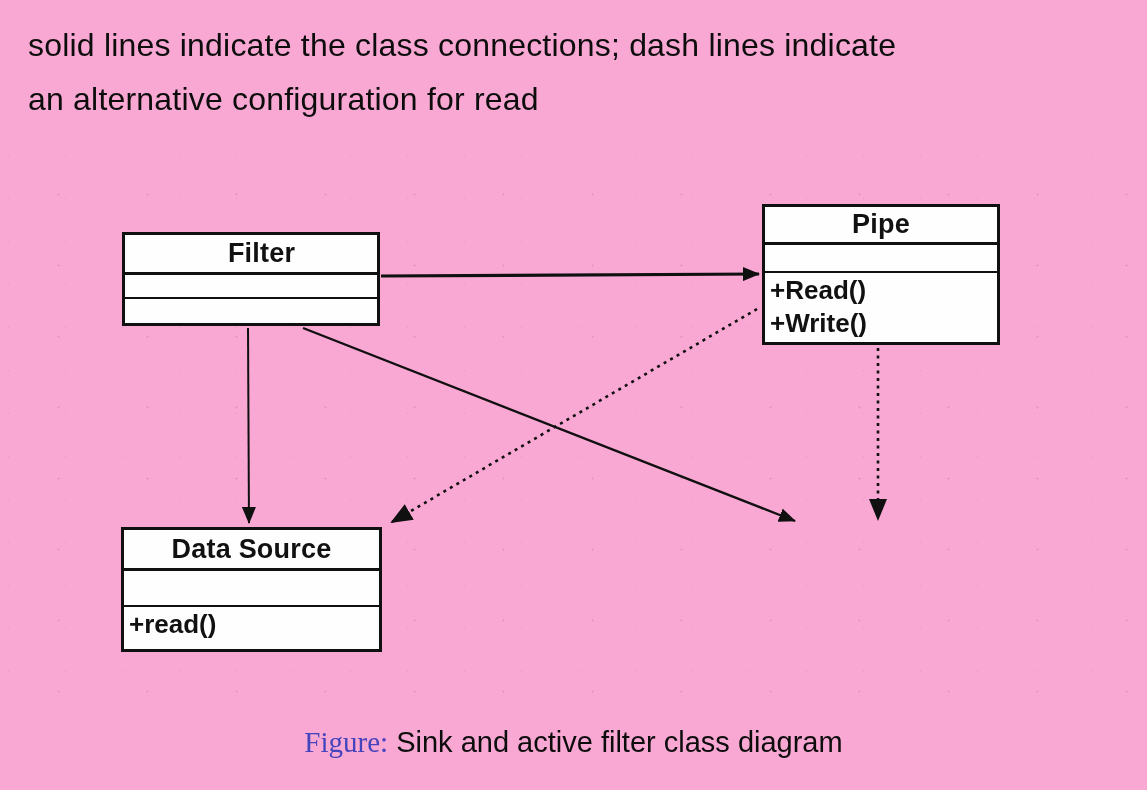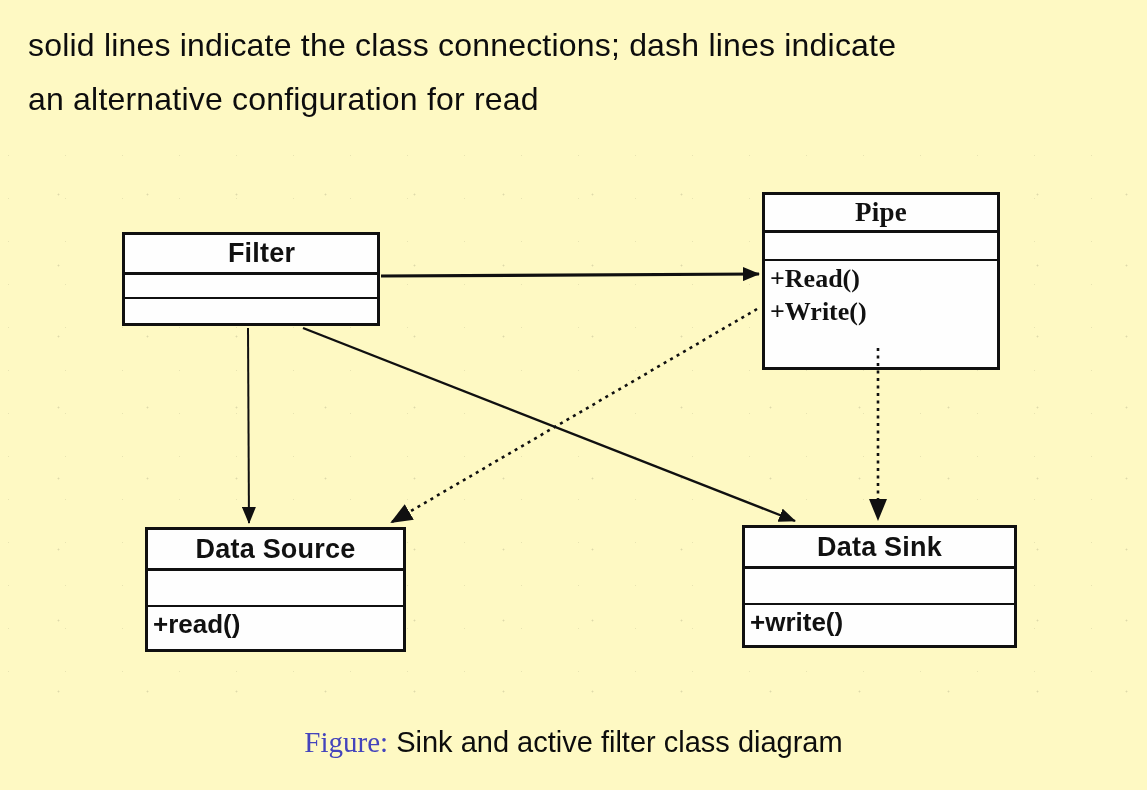--- a/index.html
+++ b/index.html
@@ -1,18 +1,18 @@
 <!DOCTYPE html>
 <html><head>
 <meta charset="utf-8">
 <style>
   * { margin:0; padding:0; box-sizing:border-box; }
   html,body { width:1147px; height:790px; background:#ffffff; overflow:hidden;
               font-family:"Liberation Sans", sans-serif; color:#111111; }
-  .page { position:relative; width:1147px; height:790px; background:#fef9c3; }
+  .page { position:relative; width:1147px; height:790px; background:#f9a8d4; }
 
   
   .header-text { position:absolute; left:28px; top:18px; width:1110px;
                  font-size:32px; line-height:54px; color:#0d0d0d;
                  letter-spacing:0.2px; }
 
   
   .stage { position:absolute; left:0; top:150px; width:1147px; height:560px;
            background-image:
              radial-gradient(circle, rgba(0,0,0,0.13) 0.7px, transparent 1.2px),
@@ -26,24 +26,24 @@
   .uml-title { display:flex; align-items:center; justify-content:center;
                font-weight:bold; font-size:27px; letter-spacing:0.2px; }
   .uml-empty { border-top:3px solid #101010; }
   .uml-methods { border-top:2.5px solid #101010; flex:1;
                  font-size:26px; font-weight:600; padding:1px 14px 0 5px;
                  line-height:33px; }
   .box-filter      { left:122px; top:232px; width:258px; height:94px; }
   .box-filter      .uml-title { height:37px;padding-left:21px; }
   .box-filter      .uml-empty { height:25px; }
   .box-filter      .uml-methods { border-top:2.5px solid #101010; }
-  .box-pipe        { left:762px; top:192px; width:238px; height:178px;font-family:Liberation Serif, serif; }
+  .box-pipe        { left:762px; top:204px; width:238px; height:141px; }
   .box-pipe        .uml-title { height:35px; }
   .box-pipe        .uml-empty { height:29px; }
-  .box-datasource  { left:121px; top:527px; width:261px; height:125px;margin-left:24px; }
+  .box-datasource  { left:121px; top:527px; width:261px; height:125px; }
   .box-datasource  .uml-title { height:38px; }
   .box-datasource  .uml-empty { height:37px; }
   .box-datasink    { left:742px; top:525px; width:275px; height:123px; }
   .box-datasink    .uml-title { height:38px; }
   .box-datasink    .uml-empty { height:37px; }
 
   
   svg.arrows { position:absolute; left:0; top:0; width:1147px; height:790px;
                z-index:3; pointer-events:none; }
   .solid-line  { stroke:#101010; fill:none; }
@@ -82,27 +82,20 @@
   </div>
 
   <div class="uml-box box-datasource">
     <div class="uml-title">Data Source</div>
     <div class="uml-empty"></div>
     <div class="uml-methods">
       <div>+read()</div>
     </div>
   </div>
 
-  <div class="uml-box box-datasink">
-    <div class="uml-title">Data Sink</div>
-    <div class="uml-empty"></div>
-    <div class="uml-methods">
-      <div>+write()</div>
-    </div>
-  </div>
 
   <svg class="arrows" viewBox="0 0 1147 790">
     <defs>
       <marker id="arr" markerUnits="userSpaceOnUse" markerWidth="18" markerHeight="14" refX="16" refY="7" orient="auto">
         <path d="M0,0 L17,7 L0,14 Z" fill="#101010"></path>
       </marker>
       <marker id="arrL" markerUnits="userSpaceOnUse" markerWidth="23" markerHeight="18" refX="20" refY="9" orient="auto">
         <path d="M0,0 L22,9 L0,18 Z" fill="#101010"></path>
       </marker>
     </defs>

